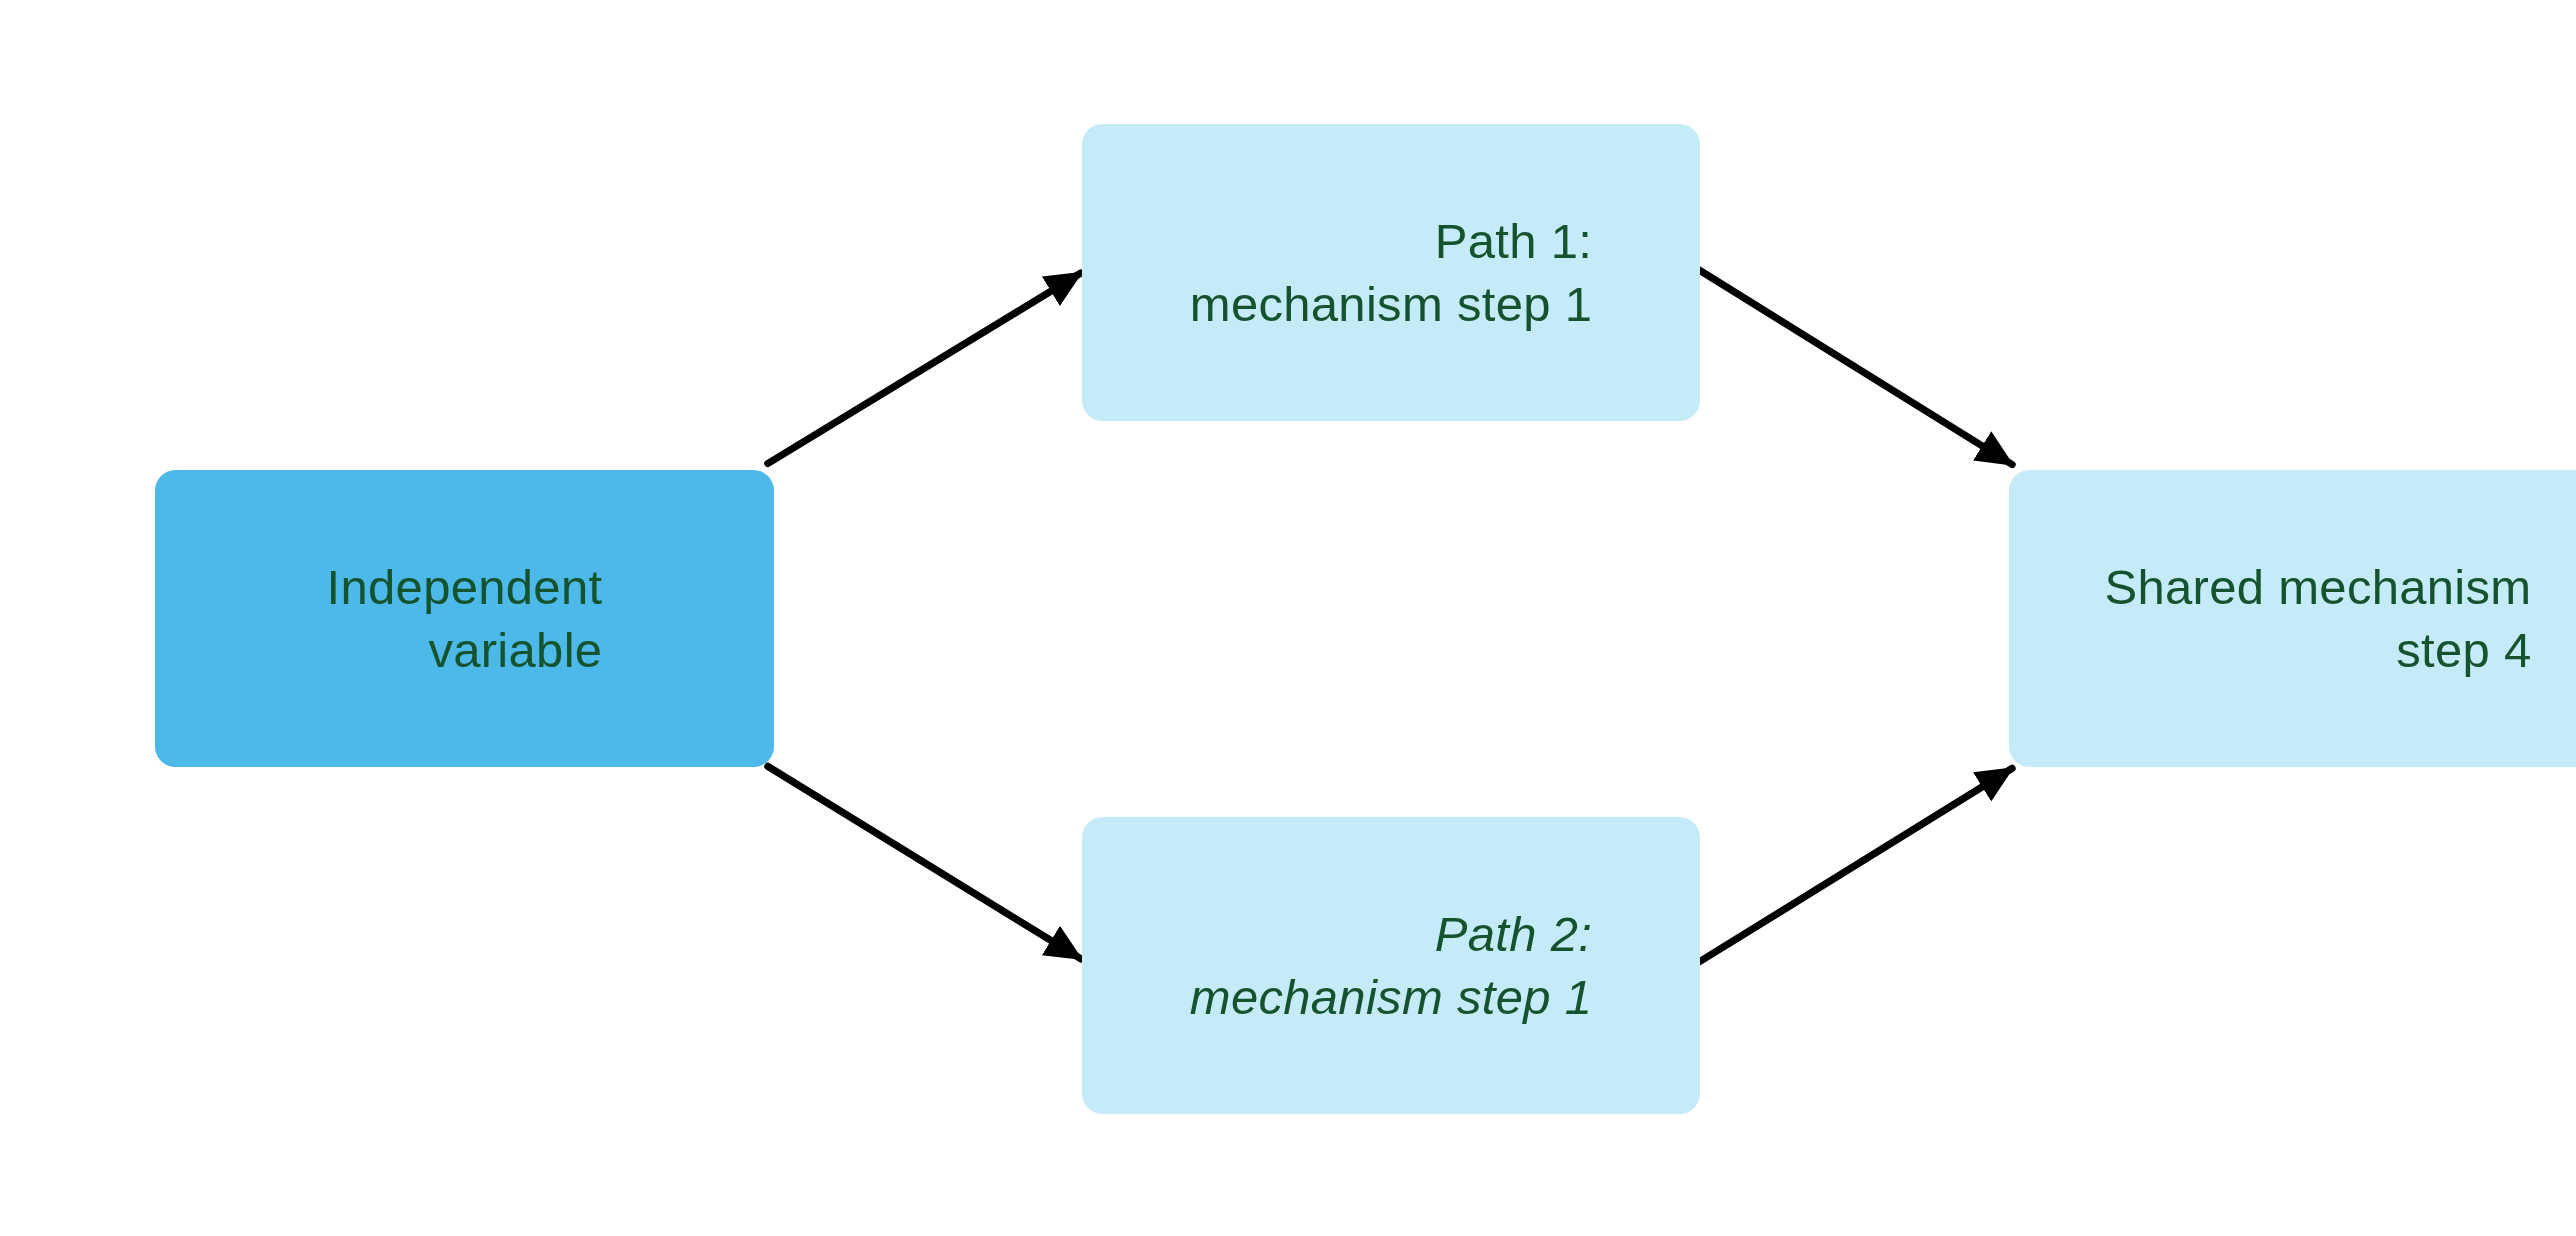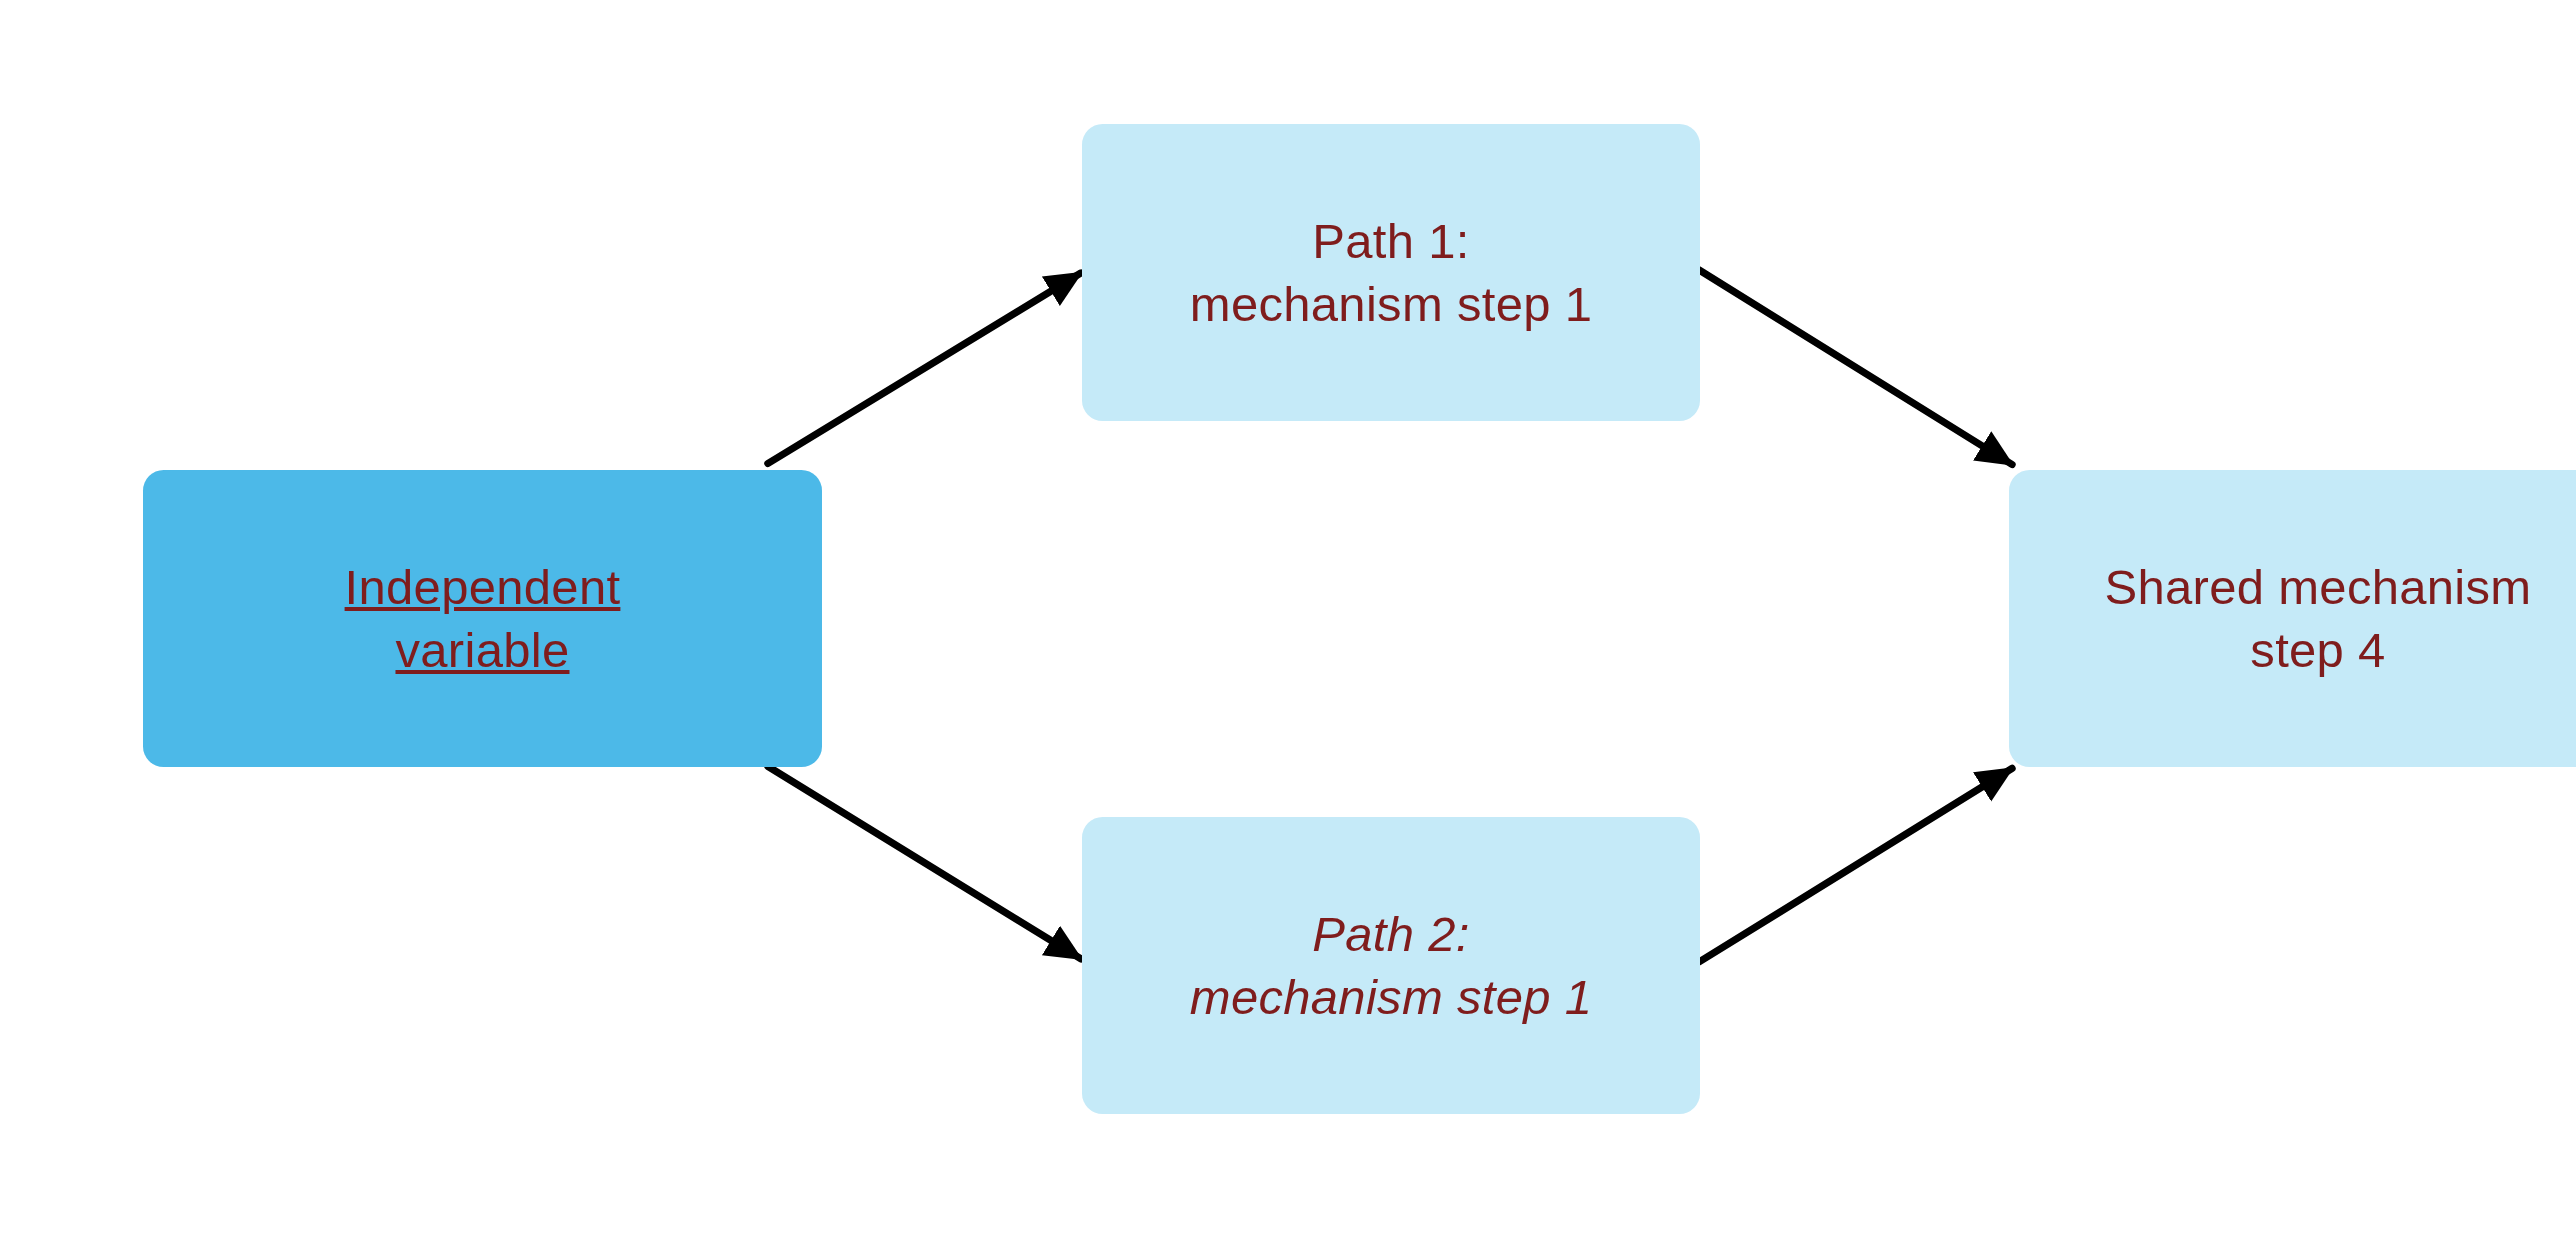--- a/index.html
+++ b/index.html
@@ -26,22 +26,22 @@
     height: 1236px;
     pointer-events: none;
   }
   .node {
     position: absolute;
     box-sizing: border-box;
     border-radius: 20.6px;
     display: flex;
     align-items: center;
     justify-content: center;
-    text-align: center;
-    color: #7f1d1d;
+    text-align: right;
+    color: #14532d;
     font-family: "Liberation Sans", sans-serif;
     font-size: 49px;
     line-height: 1.28;
     letter-spacing: 0.3px;
     white-space: pre-line;
     padding: 0 20.6px;
   }
   .node-label {
     display: block;
     white-space: pre-line;
@@ -61,21 +61,21 @@
     <g id="edge-group">
         <line x1="1490" y1="900" x2="2098" y2="530" stroke="#000000" stroke-width="14" stroke-linecap="round" marker-end="url(#arrowhead)"></line>
         <line x1="1490" y1="1488" x2="2098" y2="1862" stroke="#000000" stroke-width="14" stroke-linecap="round" marker-end="url(#arrowhead)"></line>
         <line x1="3298" y1="524" x2="3906" y2="902" stroke="#000000" stroke-width="14" stroke-linecap="round" marker-end="url(#arrowhead)"></line>
         <line x1="3298" y1="1868" x2="3906" y2="1492" stroke="#000000" stroke-width="14" stroke-linecap="round" marker-end="url(#arrowhead)"></line>
         <line x1="5110" y1="1199" x2="5696" y2="1199" stroke="#000000" stroke-width="14" stroke-linecap="round" marker-end="url(#arrowhead)"></line>
       </g>
   </svg>
 
   <div id="node-group">
-      <div class="node" style="left: 143px; top: 470px; width: 679px; height: 297px; background: rgb(76, 185, 232); text-decoration: underline;"><span class="node-label">Independent
+      <div class="node" style="left: 155px; top: 470px; width: 619px; height: 297px; background: rgb(76, 185, 232);"><span class="node-label">Independent
 variable</span></div>
       <div class="node" style="left: 1082px; top: 124px; width: 618px; height: 297px; background: rgb(197, 234, 248);"><span class="node-label">Path 1:
 mechanism step 1</span></div>
       <div class="node" style="left: 1082px; top: 817px; width: 618px; height: 297px; background: rgb(197, 234, 248); font-style: italic;"><span class="node-label">Path 2:
 mechanism step 1</span></div>
       <div class="node" style="left: 2009px; top: 470px; width: 618px; height: 297px; background: rgb(197, 234, 248);"><span class="node-label">Shared mechanism
 step 4</span></div>
     </div>
 
 </div>

